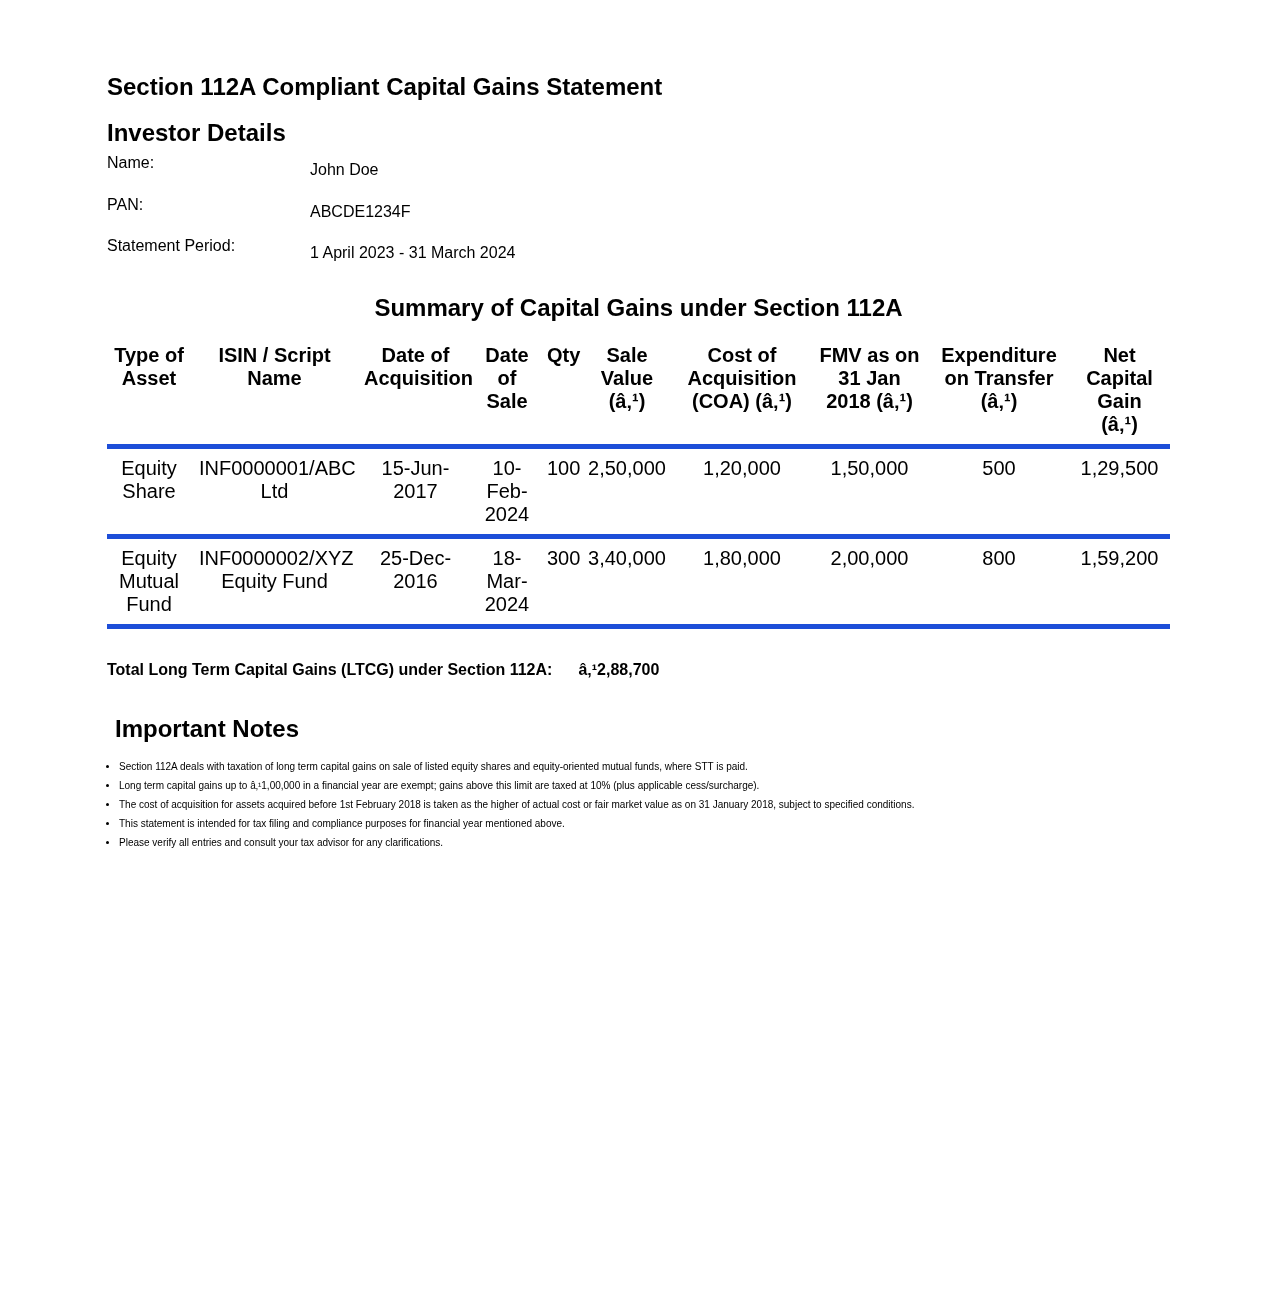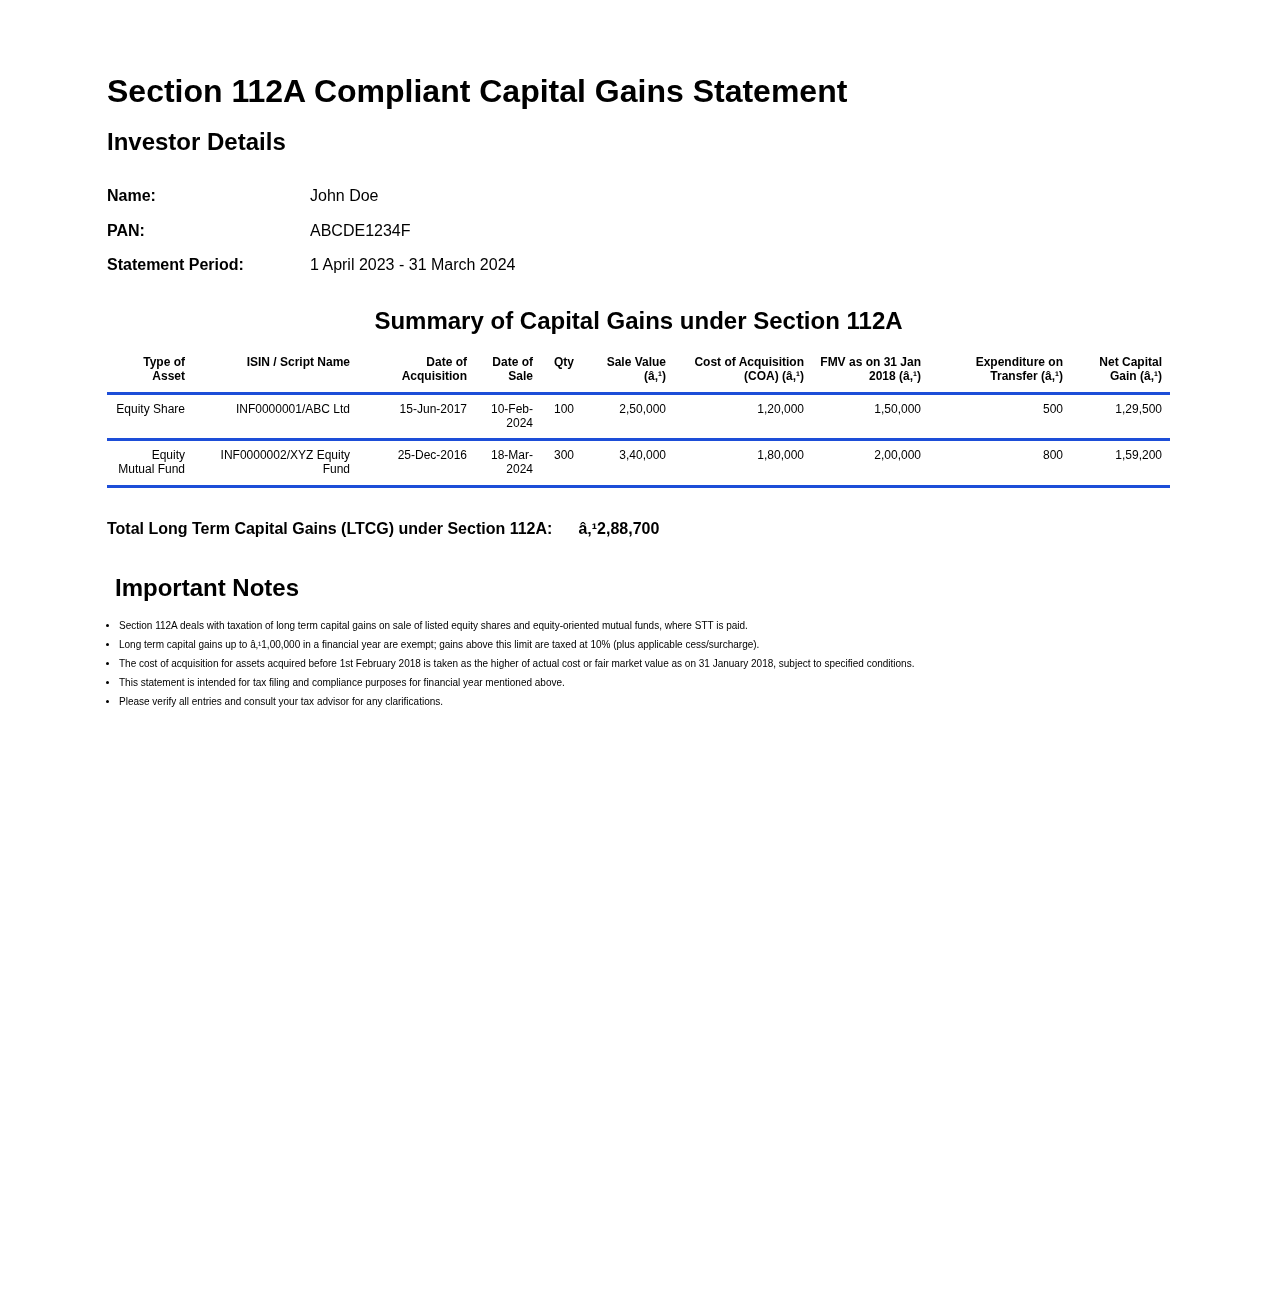--- a/index.html
+++ b/index.html
@@ -8,49 +8,49 @@
     margin: 0;
     width: 1063px;
     min-height: 1100px;
     padding: 73px 108px 60px 107px;
     color: #000000;
     font-family: "Liberation Sans", "DejaVu Sans", sans-serif;
     font-size: 16px;
     line-height: 1.15;
   }
   h1 {
-    font-size: 32px;
+    font-size: 24px;
     font-weight: bold;
     margin: 0 0 18px 0;
     line-height: 1.15;
   }
   h2 {
     font-size: 24px;
     font-weight: bold;
     line-height: 1.15;
   }
-  h2.investor-heading { margin: 0 0 24px 0; }
+  h2.investor-heading { margin: 0 0 0 0; }
   h2.section-heading  { margin: 24px 0 14px 0; text-align: center; }
   h2.notes-heading    { margin: 36px 0 0 8px; }
 
   .kv-row { display: flex; padding: 8px 0; }
-  .kv-label { width: 203px; font-weight: bold; flex: 0 0 auto; }
-  .kv-value { flex: 1 1 auto; }
+  .kv-label { width: 203px; font-weight: normal; flex: 0 0 auto; }
+  .kv-value { flex: 1 1 auto; margin-top: 7px; }
 
   table.gains {
     border-collapse: collapse;
     table-layout: fixed;
     width: 1063px;
   }
   table.gains th, table.gains td {
-    text-align: right;
+    text-align: center;
     vertical-align: top;
     padding: 8px 8px 8px 6px;
-    border-bottom: 3px solid #1d4ed8;
-    font-size: 12px;
+    border-bottom: 5px solid #1d4ed8;
+    font-size: 20px;
     line-height: 1.15;
   }
   table.gains th { font-weight: bold; }
 
   p.total-line {
     margin: 32px 0 0 0;
     font-weight: bold;
   }
   .total-value { margin-left: 26px; }
 

